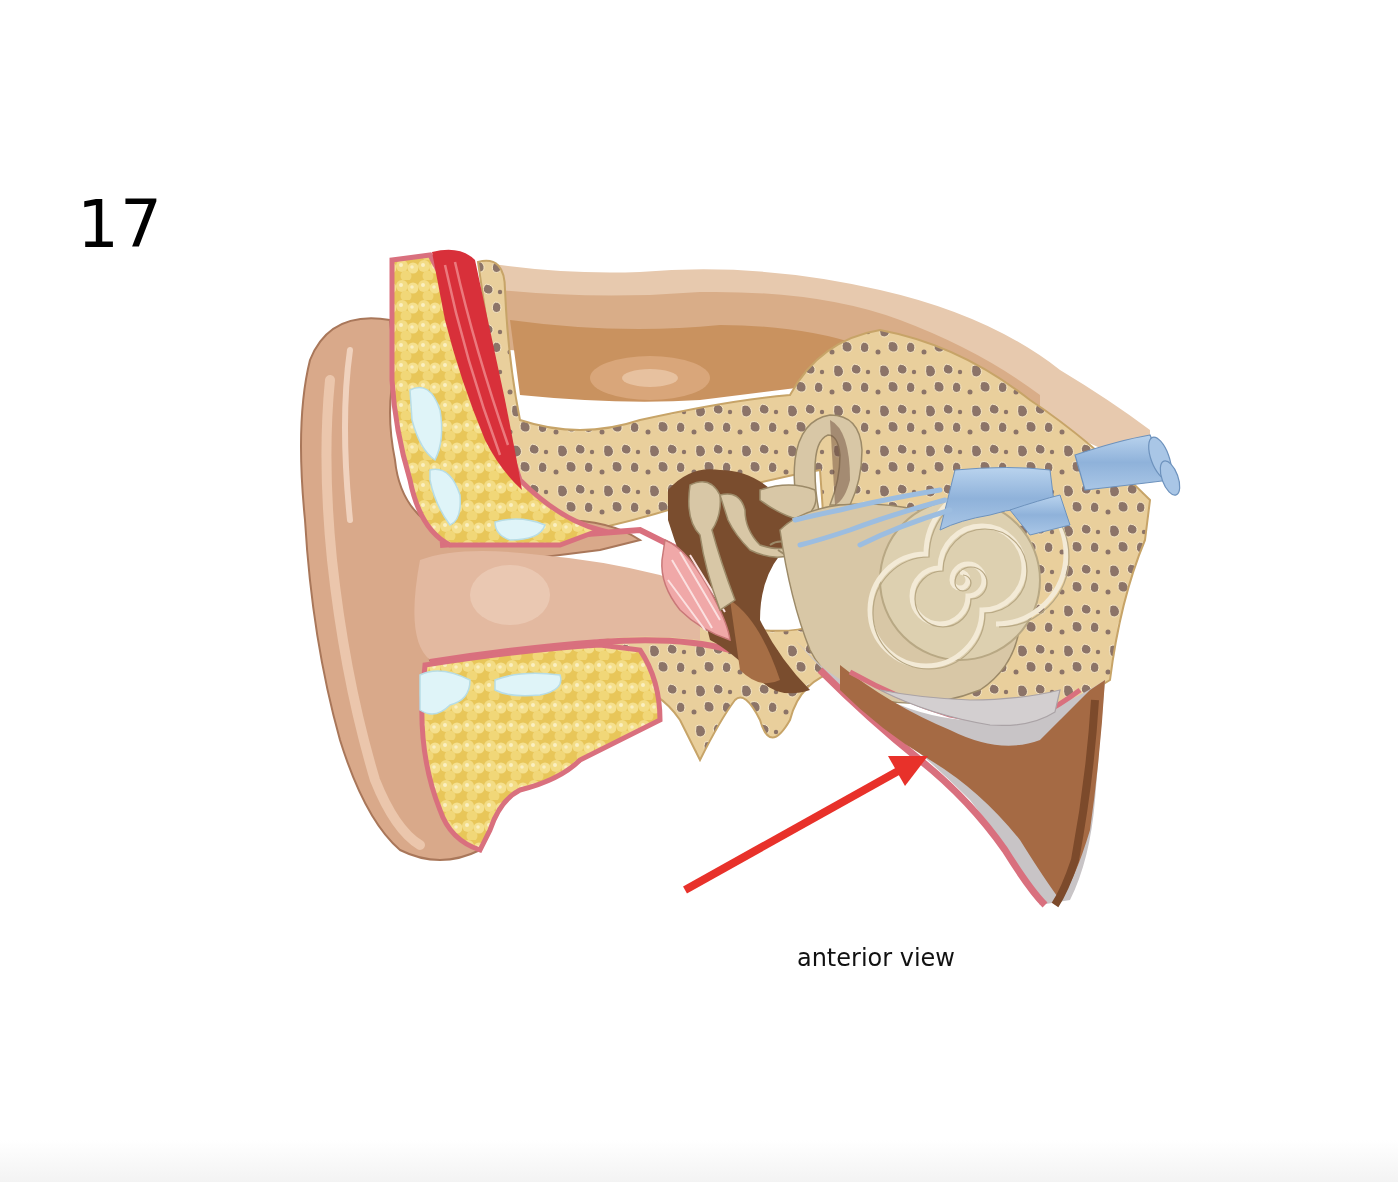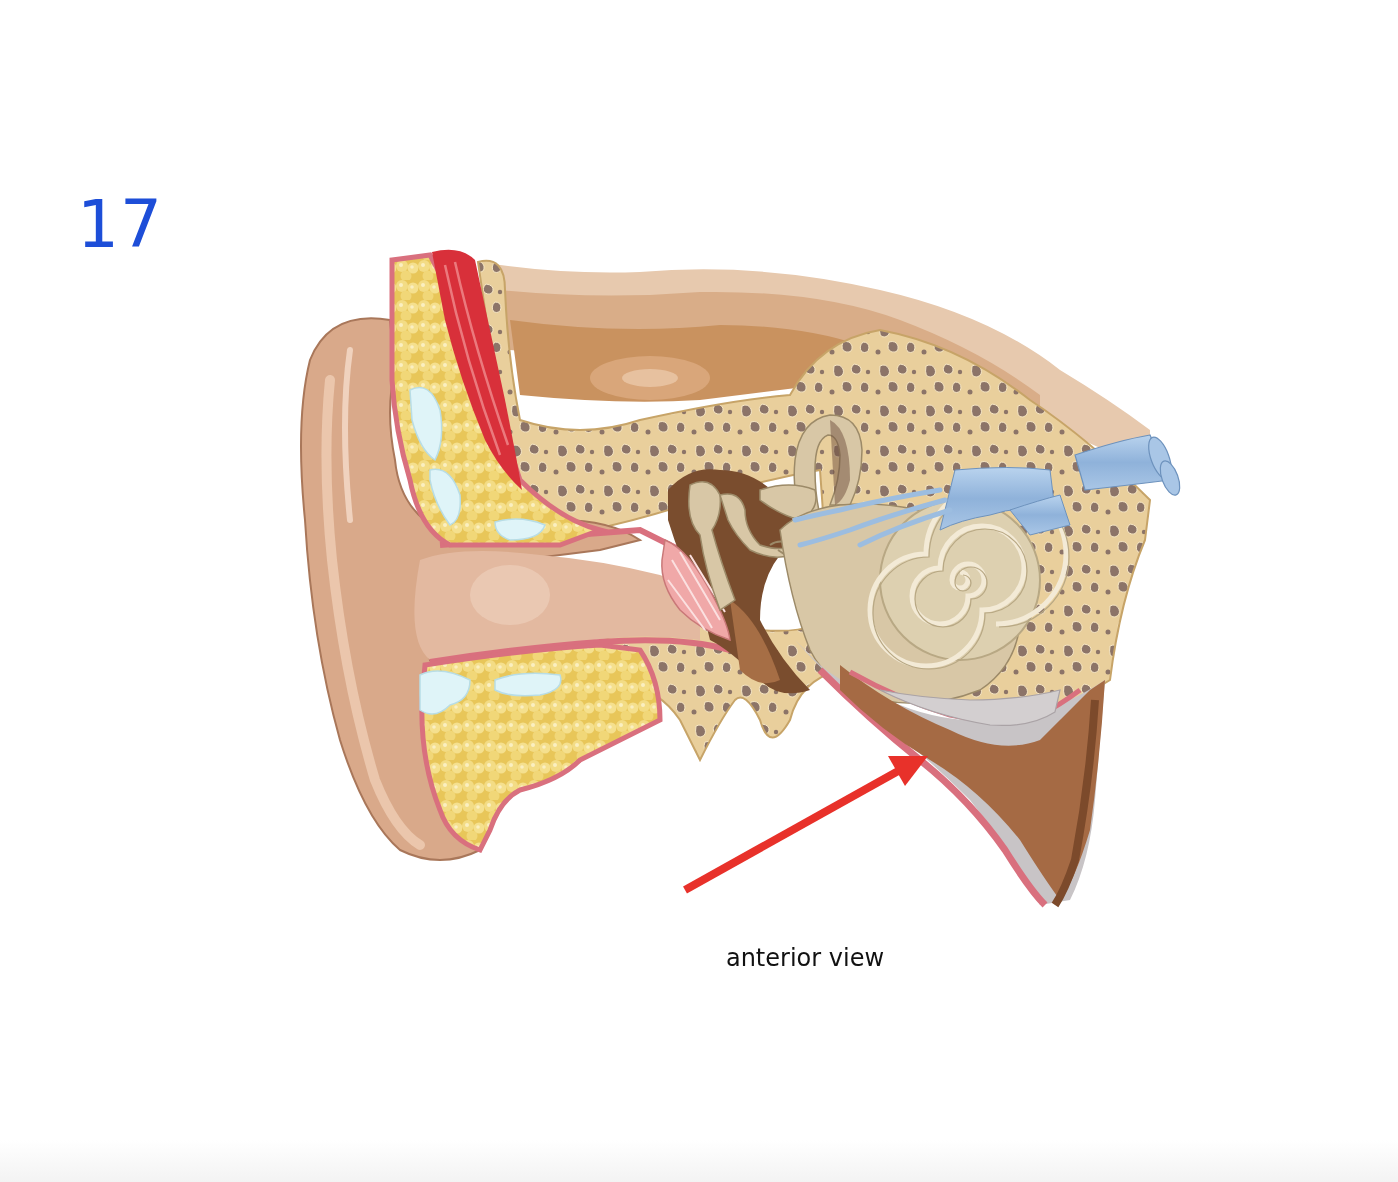--- a/index.html
+++ b/index.html
@@ -13,37 +13,37 @@
     position: relative;
     overflow: hidden;
     font-family: "DejaVu Sans", "Liberation Sans", sans-serif;
   }
   .slide-number {
     position: absolute;
     left: 77px;
     top: 192px;
     font-size: 66px;
     font-weight: 400;
-    color: #1d4ed8;
+    color: #000000;
     line-height: 1;
     letter-spacing: 1px;
   }
   .figure {
     position: absolute;
     left: 0;
     top: 0;
     width: 1398px;
     height: 1182px;
   }
   .caption {
     position: absolute;
     left: 655px;
     top: 940px;
     width: 300px;
-    text-align: center;
+    text-align: right;
     font-size: 24px;
     color: #111111;
     line-height: 36px;
   }
   .caption div { white-space: nowrap; }
   .bottom-fade {
     position: absolute;
     left: 0;
     bottom: 0;
     width: 1398px;

